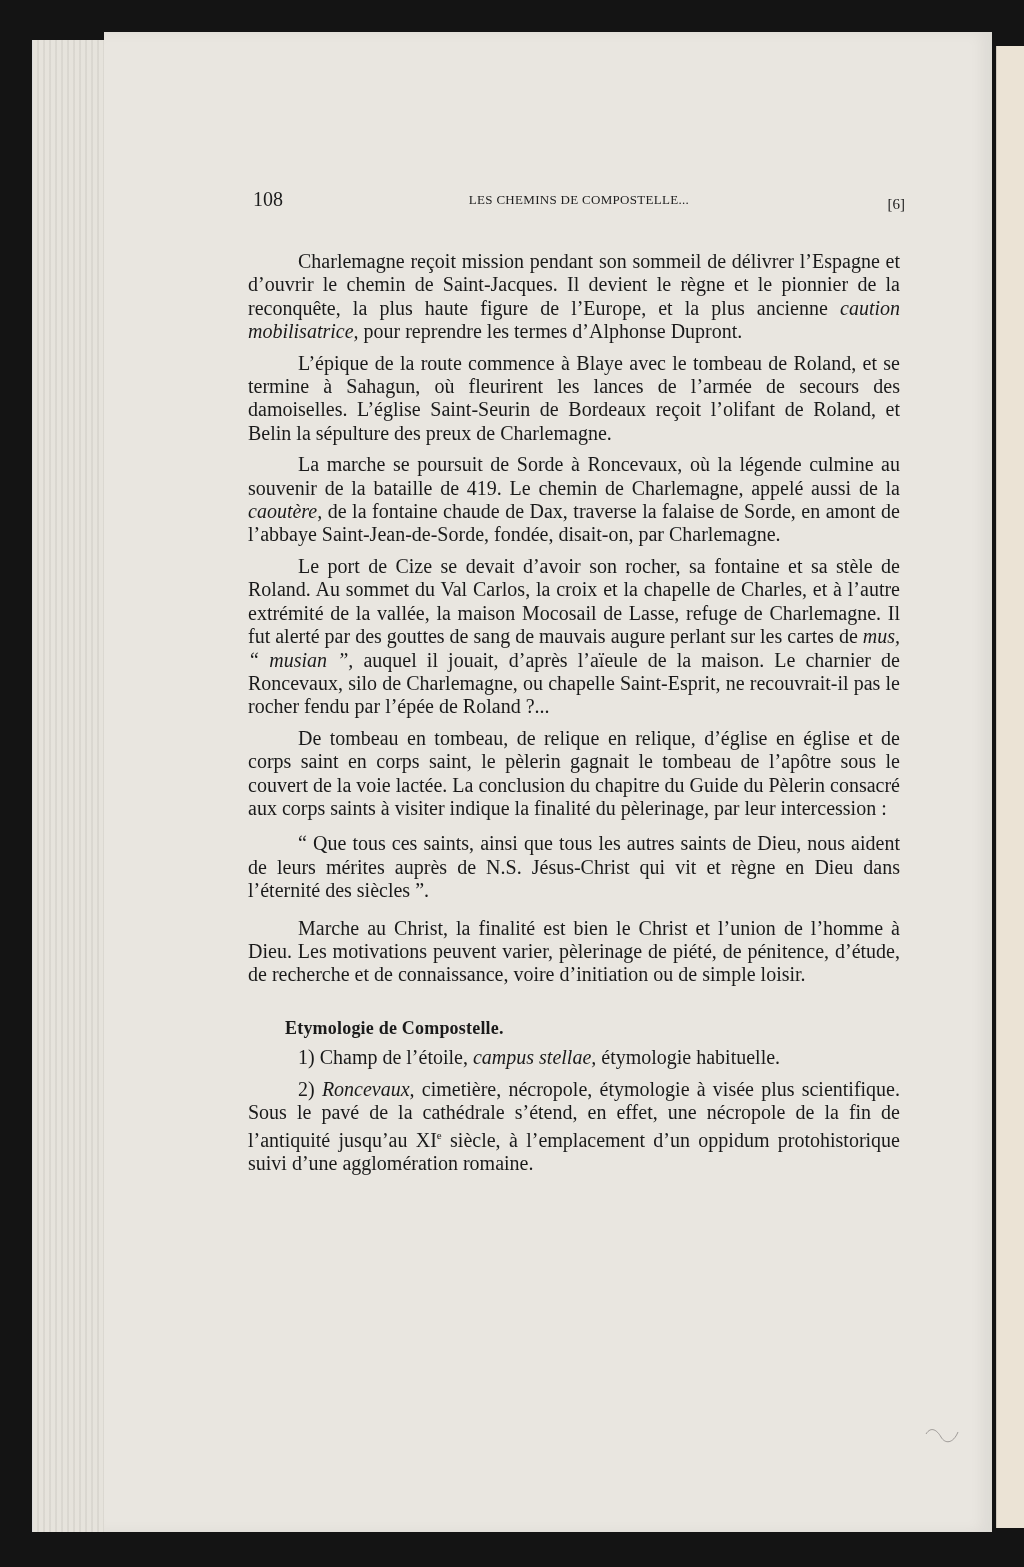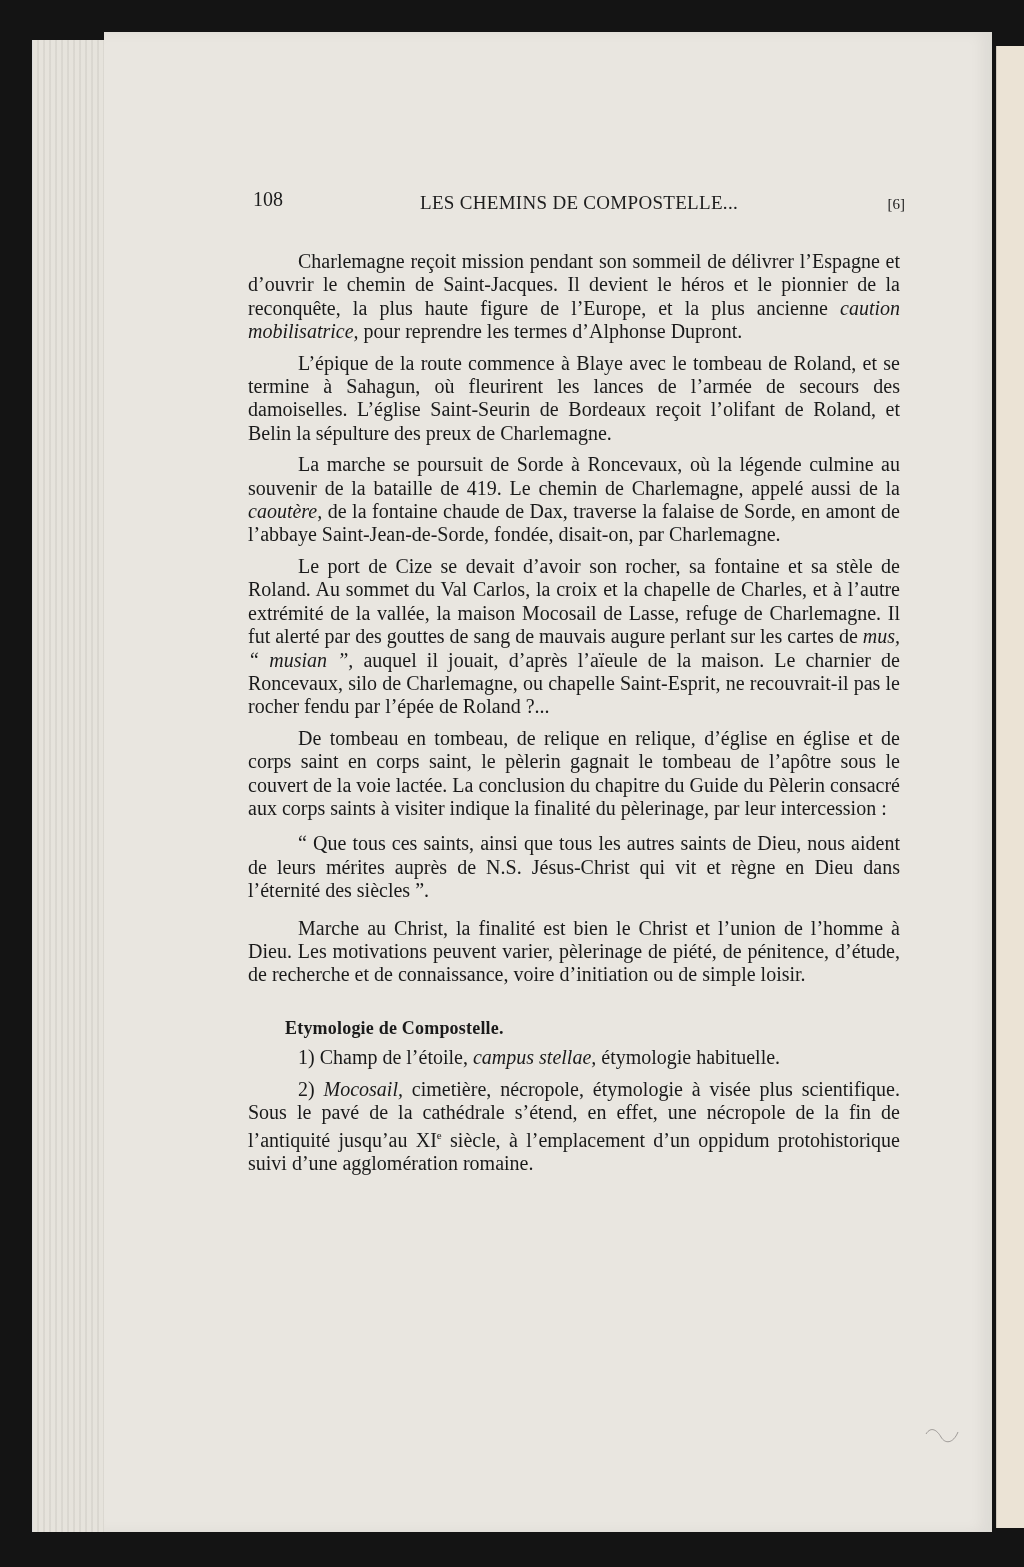--- a/index.html
+++ b/index.html
@@ -22,21 +22,21 @@
     .next-page {
       position: absolute; left: 996px; top: 46px; width: 40px; height: 1482px;
       background: #ebe3d5;
       border-left: 1px solid #cfc8bc;
     }
     .running-head {
       position: absolute; top: 188px; left: 253px; width: 652px; height: 24px;
       color: #1d1d1d;
     }
     .page-number { position: absolute; left: 0; top: 0; font-size: 20px; }
-    .running-title { position: absolute; left: 0; right: 0; top: 4px; text-align: center; font-size: 19px; letter-spacing: 0.3px; }
+    .running-title { position: absolute; left: 0; right: 0; top: 4px; text-align: center; font-size: 13px; letter-spacing: 0.3px; }
     .chapter-num { position: absolute; right: 0; top: 8px; font-size: 15px; }
     .content {
       position: absolute; left: 248px; top: 250px; width: 652px;
       color: #1a1a1a; font-size: 20px; line-height: 23.4px;
       text-align: justify;
     }
     .content p { margin: 0 0 8px 0; text-indent: 50px; }
     .content p.tight { margin-bottom: 12px; }
     .content h2 {
       font-size: 18px; font-weight: bold; margin: 30px 0 6px 37px;
@@ -57,29 +57,29 @@
 
 <div class="page"></div>
 
 <div class="running-head">
   <span class="page-number">108</span>
   <span class="running-title">LES CHEMINS DE COMPOSTELLE...</span>
   <span class="chapter-num">[6]</span>
 </div>
 
 <div class="content">
-  <p><span>Charlemagne reçoit mission pendant son sommeil de délivrer l’Espagne et d’ouvrir le chemin de Saint-Jacques. Il devient le héros et le pionnier de la reconquête, la plus haute figure de l’Europe, et la plus ancienne </span><em>caution mobilisatrice,</em><span> pour reprendre les termes d’Alphonse Dupront.</span></p>
+  <p><span>Charlemagne reçoit mission pendant son sommeil de délivrer l’Espagne et d’ouvrir le chemin de Saint-Jacques. Il devient le règne et le pionnier de la reconquête, la plus haute figure de l’Europe, et la plus ancienne </span><em>caution mobilisatrice,</em><span> pour reprendre les termes d’Alphonse Dupront.</span></p>
   <p>L’épique de la route commence à Blaye avec le tombeau de Roland, et se termine à Sahagun, où fleurirent les lances de l’armée de secours des damoiselles. L’église Saint-Seurin de Bordeaux reçoit l’olifant de Roland, et Belin la sépulture des preux de Charlemagne.</p>
   <p><span>La marche se poursuit de Sorde à Roncevaux, où la légende culmine au souvenir de la bataille de 419. Le chemin de Charlemagne, appelé aussi de la </span><em>caoutère,</em><span> de la fontaine chaude de Dax, traverse la falaise de Sorde, en amont de l’abbaye Saint-Jean-de-Sorde, fondée, disait-on, par Charlemagne.</span></p>
   <p><span>Le port de Cize se devait d’avoir son rocher, sa fontaine et sa stèle de Roland. Au sommet du Val Carlos, la croix et la chapelle de Charles, et à l’autre extrémité de la vallée, la maison Mocosail de Lasse, refuge de Charlemagne. Il fut alerté par des gouttes de sang de mauvais augure perlant sur les cartes de </span><em>mus, “ musian ”,</em><span> auquel il jouait, d’après l’aïeule de la maison. Le charnier de Roncevaux, silo de Charlemagne, ou chapelle Saint-Esprit, ne recouvrait-il pas le rocher fendu par l’épée de Roland ?...</span></p>
 
   <p class="tight">De tombeau en tombeau, de relique en relique, d’église en église et de corps saint en corps saint, le pèlerin gagnait le tombeau de l’apôtre sous le couvert de la voie lactée. La conclusion du chapitre du Guide du Pèlerin consacré aux corps saints à visiter indique la finalité du pèlerinage, par leur intercession :</p>
   <p class="quote">“ Que tous ces saints, ainsi que tous les autres saints de Dieu, nous aident de leurs mérites auprès de N.S. Jésus-Christ qui vit et règne en Dieu dans l’éternité des siècles ”.</p>
   <p>Marche au Christ, la finalité est bien le Christ et l’union de l’homme à Dieu. Les motivations peuvent varier, pèlerinage de piété, de pénitence, d’étude, de recherche et de connaissance, voire d’initiation ou de simple loisir.</p>
 
   <h2>Etymologie de Compostelle.</h2>
   <p><span>1) Champ de l’étoile, </span><em>campus stellae,</em><span> étymologie habituelle.</span></p>
-  <p><span>2) </span><em>Mocosail,</em><span> cimetière, nécropole, étymologie à visée plus scientifique. Sous le pavé de la cathédrale s’étend, en effet, une nécropole de la fin de l’antiquité jusqu’au XI</span><sup style="font-size:11px">e</sup><span> siècle, à l’emplacement d’un oppidum protohistorique suivi d’une agglomération romaine.</span></p>
+  <p><span>2) </span><em>Roncevaux,</em><span> cimetière, nécropole, étymologie à visée plus scientifique. Sous le pavé de la cathédrale s’étend, en effet, une nécropole de la fin de l’antiquité jusqu’au XI</span><sup style="font-size:11px">e</sup><span> siècle, à l’emplacement d’un oppidum protohistorique suivi d’une agglomération romaine.</span></p>
 </div>
 
 <svg class="hair" viewBox="0 0 34 16">
   <path d="M1 6 C6 -2, 12 2, 16 9 S 28 16, 33 4" fill="none" stroke="#8a8784" stroke-width="0.8"></path>
 </svg>
 
 </body></html>

